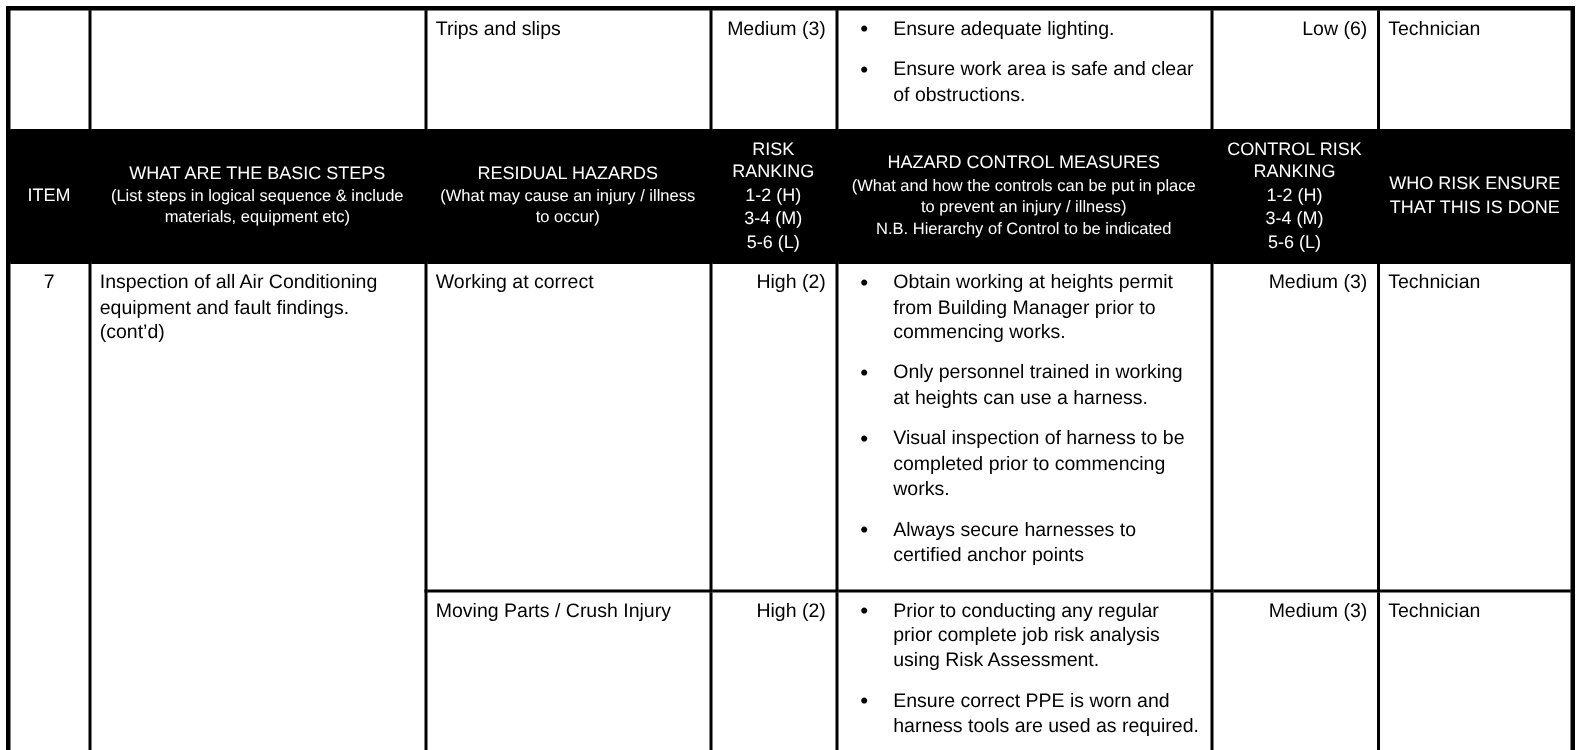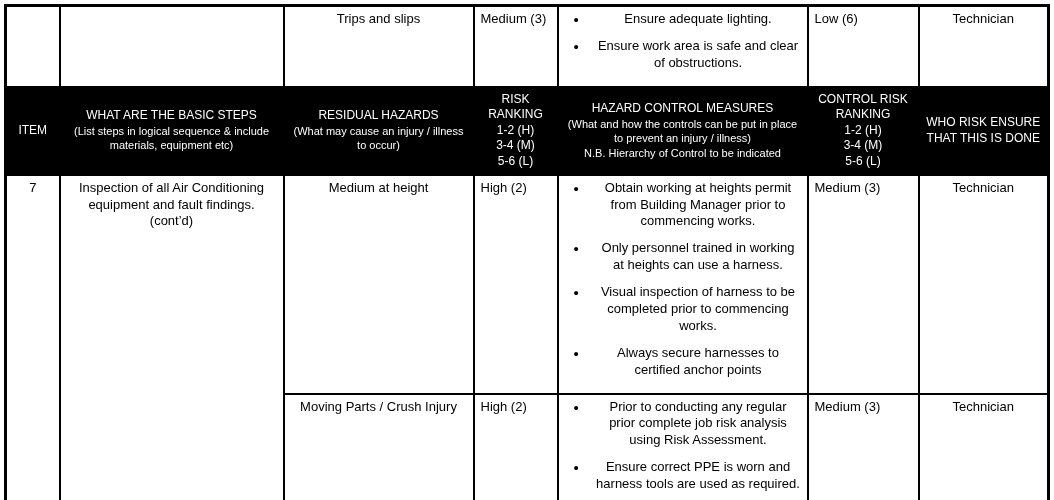--- a/index.html
+++ b/index.html
@@ -24,39 +24,39 @@
     table-layout: fixed;
     border: 3px solid #000000;
   }
   td, th {
     border: 2px solid #000000;
     vertical-align: top;
     padding: 4px 6px;
     font-size: 13px;
     line-height: 1.3;
     font-weight: normal;
-    text-align: center;
+    text-align: left;
     word-wrap: break-word;
   }
   tr.row-carry { height: 66px; }
   tr.row-head  { height: 84px; }
   tr.row-a     { height: 194px; }
   tr.row-b     { height: 144px; }
 
   th.hdr {
     background: #000000;
     color: #ffffff;
     text-align: center;
     vertical-align: middle;
     padding: 4px 4px;
   }
   .hdr-title { font-size: 12px; line-height: 1.3; }
   .hdr-sub   { font-size: 11px; line-height: 1.32; }
 
-  td.c-center { text-align: left; margin-left: 36px; }
+  td.c-center { text-align: right; margin-left: 36px; }
   td.c-item   { text-align: center; }
 
   td.c-controls { padding: 4px 6px 4px 4px; margin-left: 24px; }
   ul.bullets {
     list-style: none;
     margin: 0;
     padding: 0;
   }
   ul.bullets li {
     position: relative;
@@ -131,21 +131,21 @@
         <div class="hdr-title">5-6 (L)</div>
       </th>
       <th class="hdr">
         <div class="hdr-title">WHO RISK ENSURE THAT THIS IS DONE</div>
       </th>
     </tr>
 
     <tr class="row-a">
       <td class="c-item" rowspan="2">7</td>
       <td rowspan="2">Inspection of all Air Conditioning equipment and fault findings. (cont’d)</td>
-      <td>Medium at height</td>
+      <td>Working at correct</td>
       <td class="c-center">High (2)</td>
       <td class="c-controls">
         <ul class="bullets">
             <li>Obtain working at heights permit from Building Manager prior to commencing works.</li>
             <li>Only personnel trained in working at heights can use a harness.</li>
             <li>Visual inspection of harness to be completed prior to commencing works.</li>
             <li>Always secure harnesses to certified anchor points</li>
           </ul>
       </td>
       <td class="c-center">Medium (3)</td>

